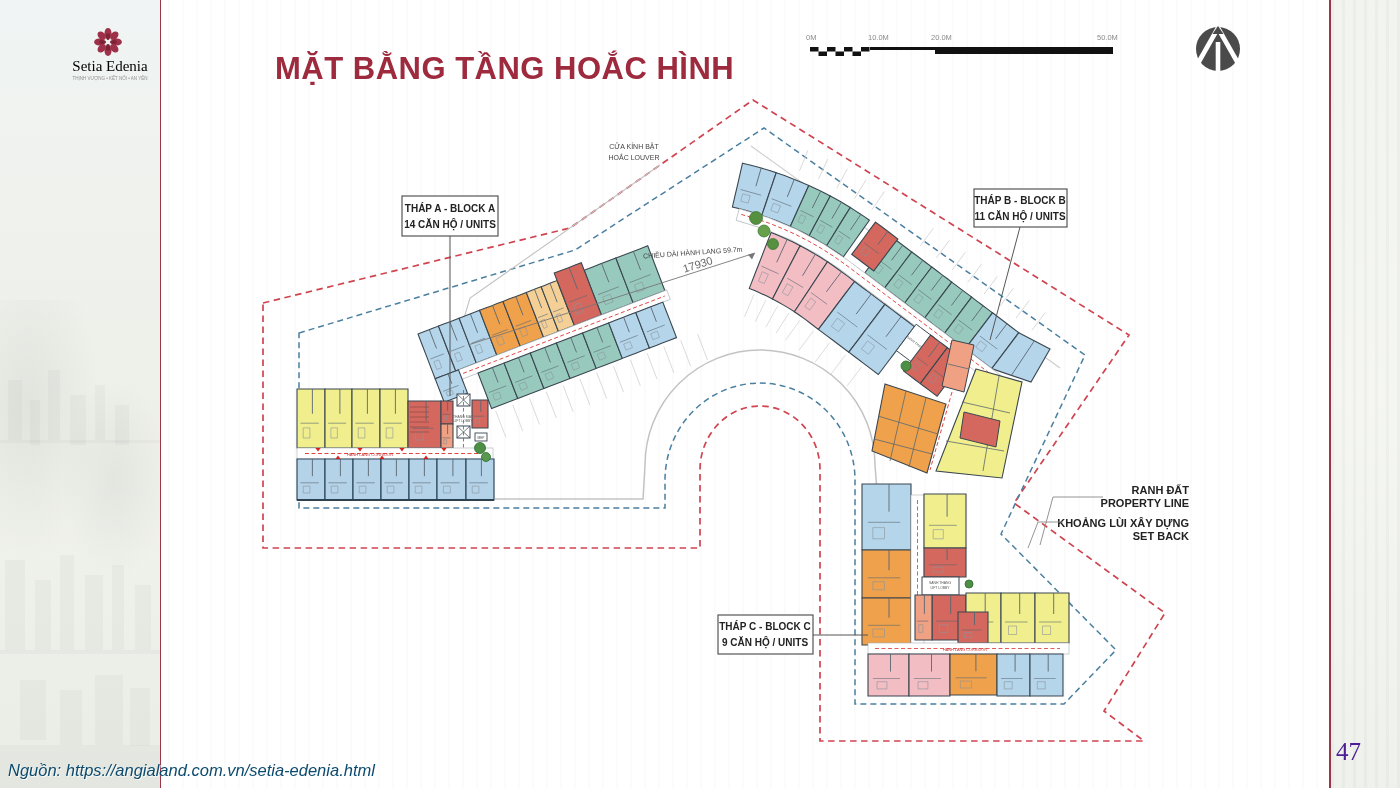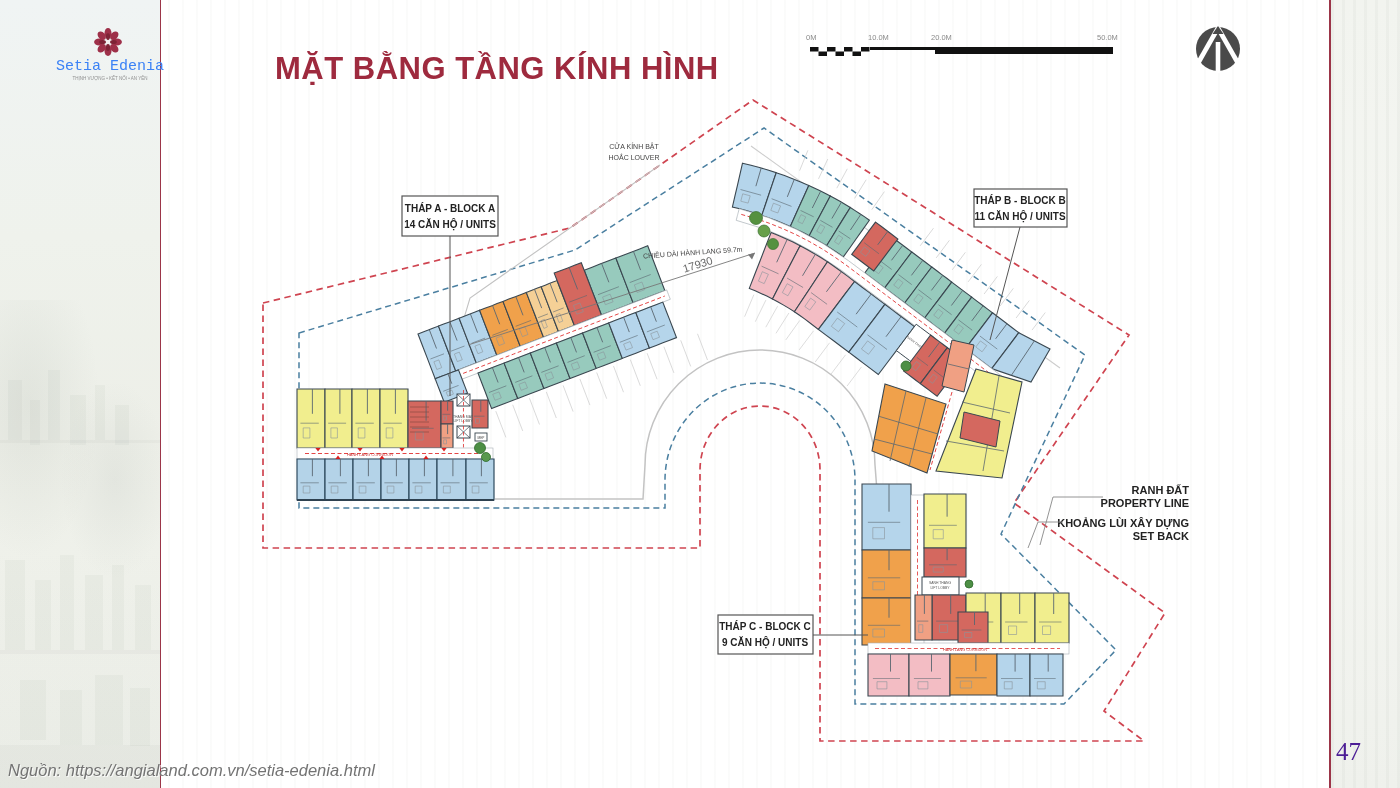--- a/index.html
+++ b/index.html
@@ -63,27 +63,27 @@
       <ellipse cx="0" cy="-8" rx="3" ry="5"></ellipse>
       <ellipse cx="0" cy="8" rx="3" ry="5"></ellipse>
       <ellipse cx="-8" cy="0" rx="5" ry="3"></ellipse>
       <ellipse cx="8" cy="0" rx="5" ry="3"></ellipse>
     </g>
     <circle cx="0" cy="0" r="2.6" fill="#f5eff0"></circle>
   </g>
 </svg>
 
 <div style="position:absolute;left:30px;top:58px;width:160px;text-align:center;
-  font-family:Liberation Mono, monospace;font-size:15px;color:#3b82f6;">Setia Edenia</div>
+  font-family:Liberation Serif, serif;font-size:15px;color:#000000;">Setia Edenia</div>
 
 <div style="position:absolute;left:30px;top:76px;width:160px;text-align:center;
   font-size:4.5px;color:#909090;">THỊNH VƯỢNG • KẾT NỐI • AN YÊN</div>
 
 <div style="position:absolute;left:275px;top:51px;font-size:31px;font-weight:bold;
-  color:#9e2a3e;letter-spacing:0.5px;">MẶT BẰNG TẦNG KÍNH HÌNH</div>
+  color:#9e2a3e;letter-spacing:0.5px;">MẶT BẰNG TẦNG HOẮC HÌNH</div>
 
 <svg style="position:absolute;left:800px;top:28px;" width="330" height="36" viewBox="0 0 330 36">
   <g font-size="7.5" fill="#8a8a8a" font-family="Liberation Sans">
     <text x="6" y="12">0M</text>
     <text x="68" y="12">10.0M</text>
     <text x="131" y="12">20.0M</text>
     <text x="297" y="12">50.0M</text>
   </g>
   <g fill="#111">
     <rect x="10" y="19" width="8.5" height="4.5"></rect>
@@ -626,13 +626,13 @@
   background:linear-gradient(180deg,#f2f4ef 0%,#f5f6f2 50%,#eff1ec 100%);">
   <div style="position:absolute;inset:0;background:repeating-linear-gradient(90deg, rgba(160,168,158,0.08) 0 3px, rgba(0,0,0,0) 3px 11px);"></div>
 </div>
 
 <div style="position:absolute;left:1329px;top:0;width:1.5px;height:788px;background:#9b3548;"></div>
 
 <div style="position:absolute;left:1336px;top:738px;font-family:'Liberation Serif',serif;
   font-size:25px;color:#4c1d95;">47</div>
 
 <div style="position:absolute;left:8px;top:761px;font-size:16.5px;font-style:italic;
-  color:#737373;text-shadow:1px 1px 0 rgba(255,255,255,0.8);">Nguồn: https://angialand.com.vn/setia-edenia.html</div>
+  color:#0c4a6e;text-shadow:1px 1px 0 rgba(255,255,255,0.8);">Nguồn: https://angialand.com.vn/setia-edenia.html</div>
 
 </body></html>

